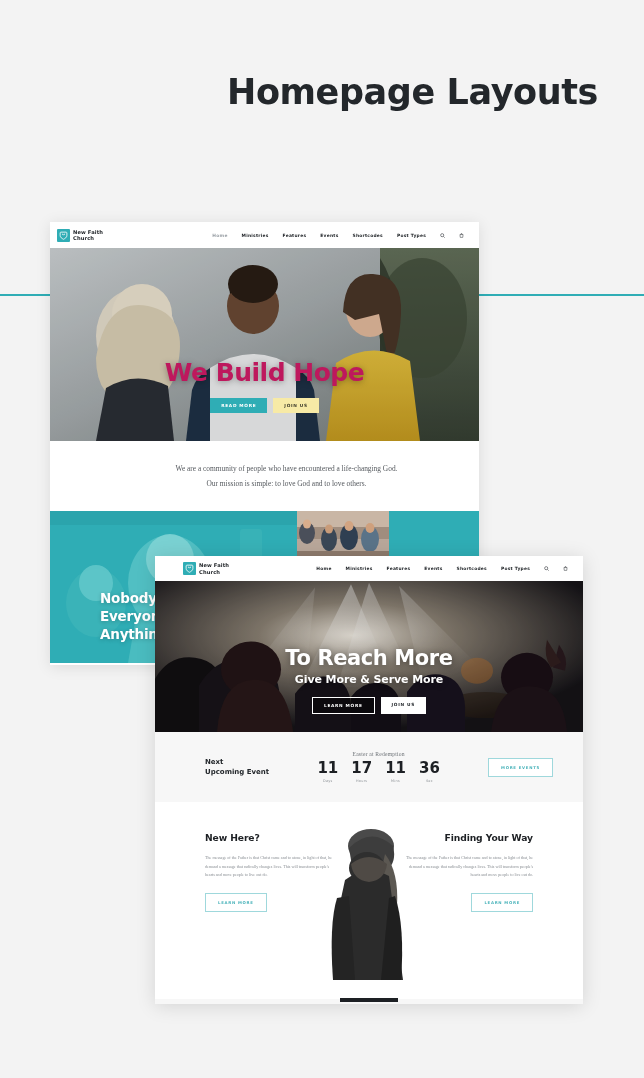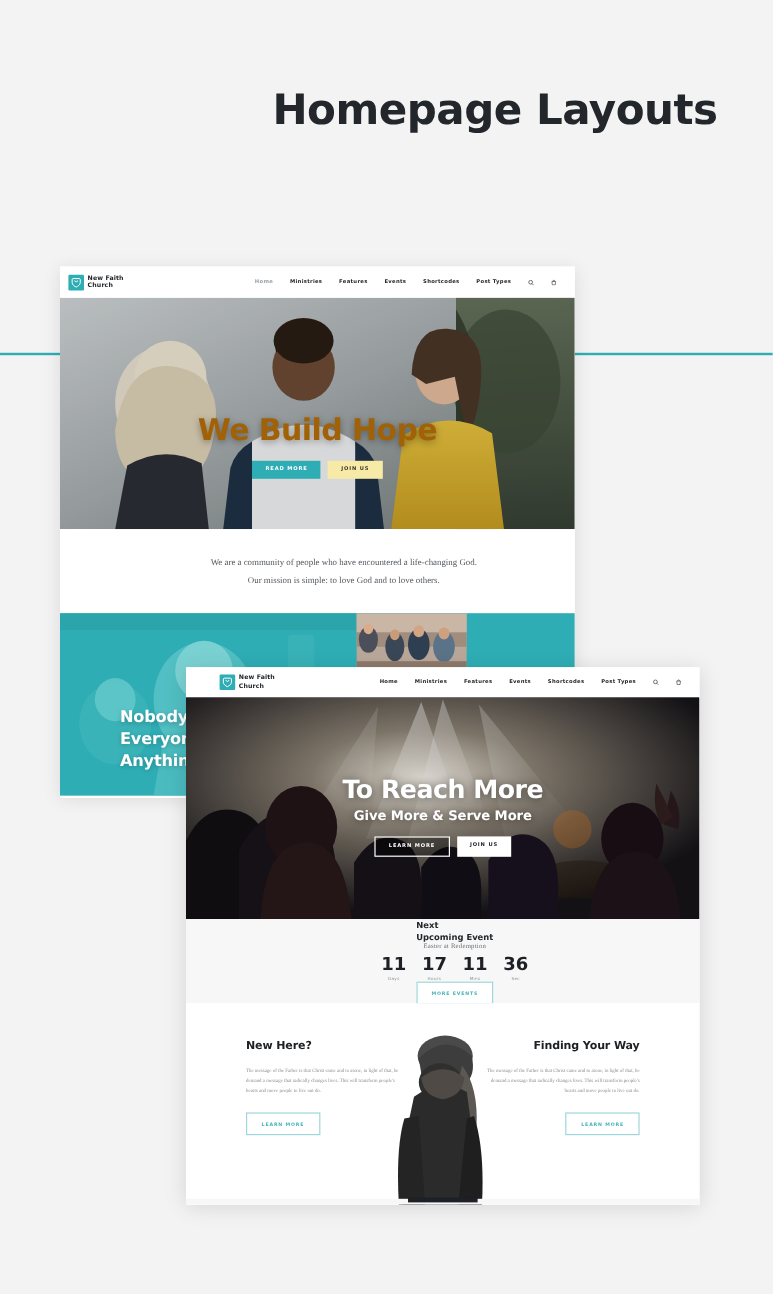--- a/index.html
+++ b/index.html
@@ -82,22 +82,22 @@
   .hero1 { position: relative; width: 100%; height: 193px; overflow: hidden; }
   .hero1 .ph { position: absolute; inset: 0; }
   .hero1-copy {
     position: absolute; left: 0; right: 0; top: 93px; text-align: center; z-index: 4;
   }
   .eyebrow {
     font-size: 8.5px; color: #e9e9e9; letter-spacing: .4px;
     font-family: "Liberation Serif", serif;
   }
   .hero1-title {
-    font-size: 25px; font-weight: 800; color: #a16207; letter-spacing: -.5px;
-    margin-top: 3px; font-family: "DejaVu Sans", sans-serif;
+    font-size: 25px; font-weight: 800; color: #be185d; letter-spacing: -.5px;
+    margin-top: 17px; font-family: "DejaVu Sans", sans-serif;
     text-shadow: 0 1px 6px rgba(0,0,0,.35);
   }
   .btnrow { display: flex; justify-content: center; gap: 6px; margin-top: 11px; }
   .btn {
     font-size: 4.3px; font-weight: 700; letter-spacing: .7px;
     padding: 5px 11px; white-space: nowrap;
     font-family: "DejaVu Sans", sans-serif;
   }
   .btn.teal { background: #2fadb5; color: #fff; }
   .btn.yellow { background: #f7eaa6; color: #3c3a2a; }
@@ -126,36 +126,36 @@
     font-family: "DejaVu Sans", sans-serif;
     text-shadow: 0 1px 4px rgba(0,0,0,.22);
   }
   .tb-link {
     position: absolute; left: 192px; top: 145px; z-index: 3;
     font-size: 4.4px; font-weight: 700; color: #fff; letter-spacing: .5px;
     font-family: "DejaVu Sans", sans-serif;
   }
 
   
-  .hero2 { position: relative; width: 100%; height: 185px; overflow: hidden; }
+  .hero2 { position: relative; width: 100%; height: 151px; overflow: hidden; }
   .hero2-copy { position: absolute; left: 0; right: 0; top: 65px; text-align: center; z-index: 4; }
   .hero2-title {
     font-size: 21px; font-weight: 800; color: #fff; letter-spacing: -.4px;
     font-family: "DejaVu Sans", sans-serif; text-shadow: 0 1px 7px rgba(0,0,0,.45);
   }
   .hero2-sub {
     font-size: 11px; font-weight: 700; color: #fff; margin-top: 3px;
     letter-spacing: -.1px; font-family: "DejaVu Sans", sans-serif;
     text-shadow: 0 1px 6px rgba(0,0,0,.45);
   }
 
   
   .countdown {
     position: relative; display: flex; align-items: center;
-    height: 70px; background: #f7f7f7; padding: 0 30px 0 50px; flex-direction: column;
+    height: 70px; background: #f7f7f7; padding: 0 30px 0 50px;
   }
   .cd-label {
     font-size: 7px; font-weight: 800; color: #23272b; line-height: 1.45;
     white-space: pre-line; font-family: "DejaVu Sans", sans-serif;
   }
   .cd-center { flex: 1; text-align: center; }
   .cd-event {
     font-size: 5.6px; color: #6d7277; letter-spacing: .2px; margin-bottom: 4px;
     font-family: "Liberation Serif", serif;
   }

